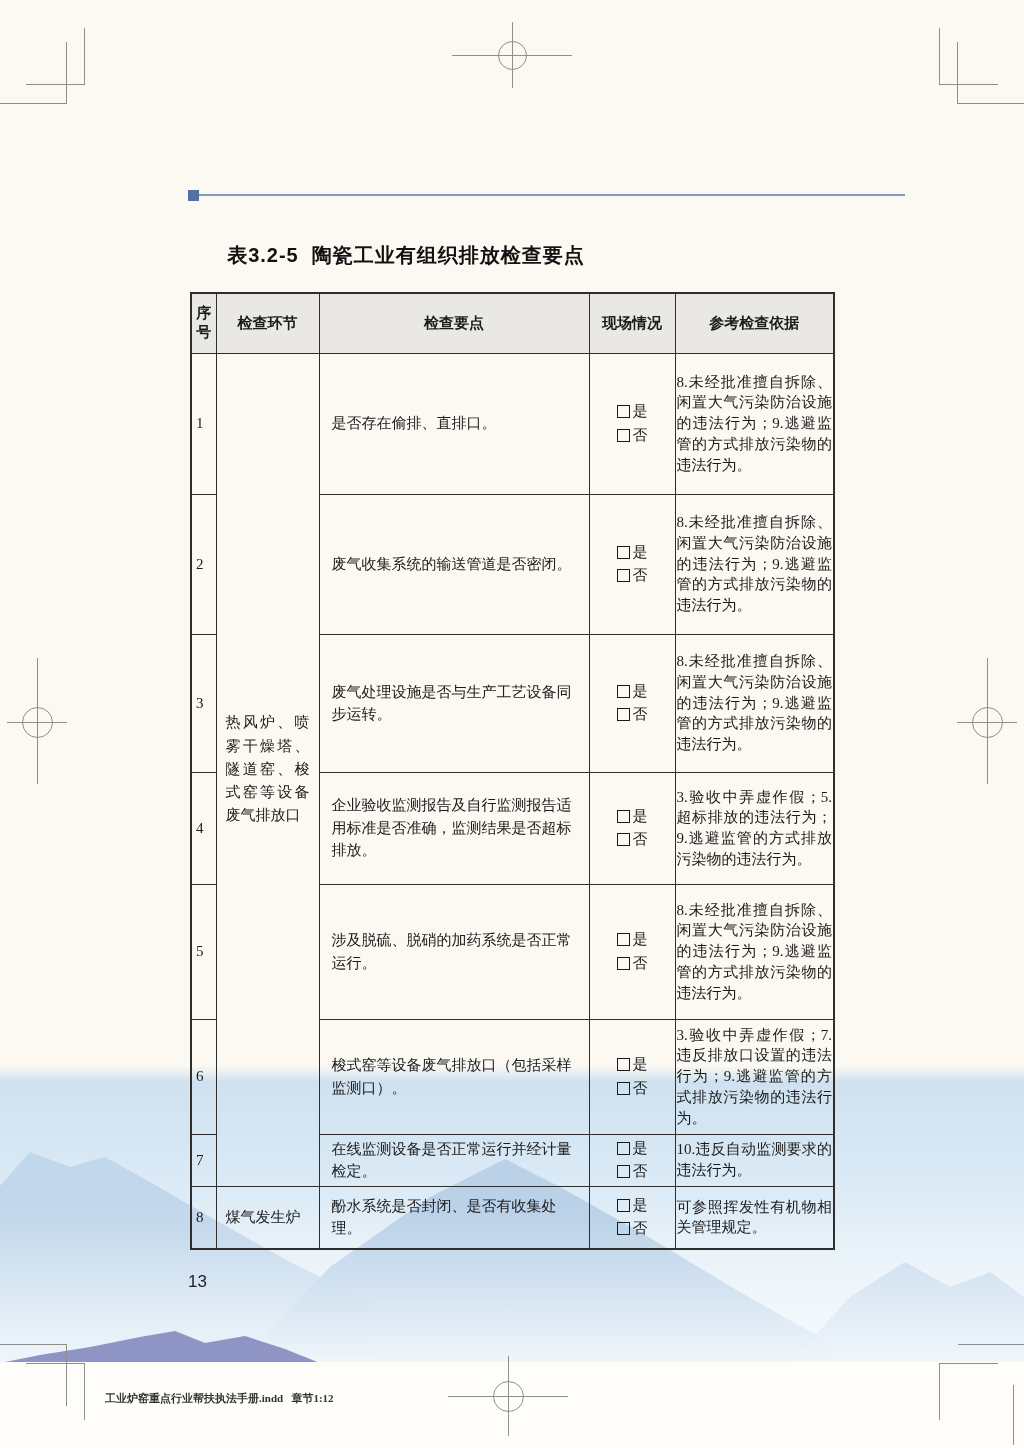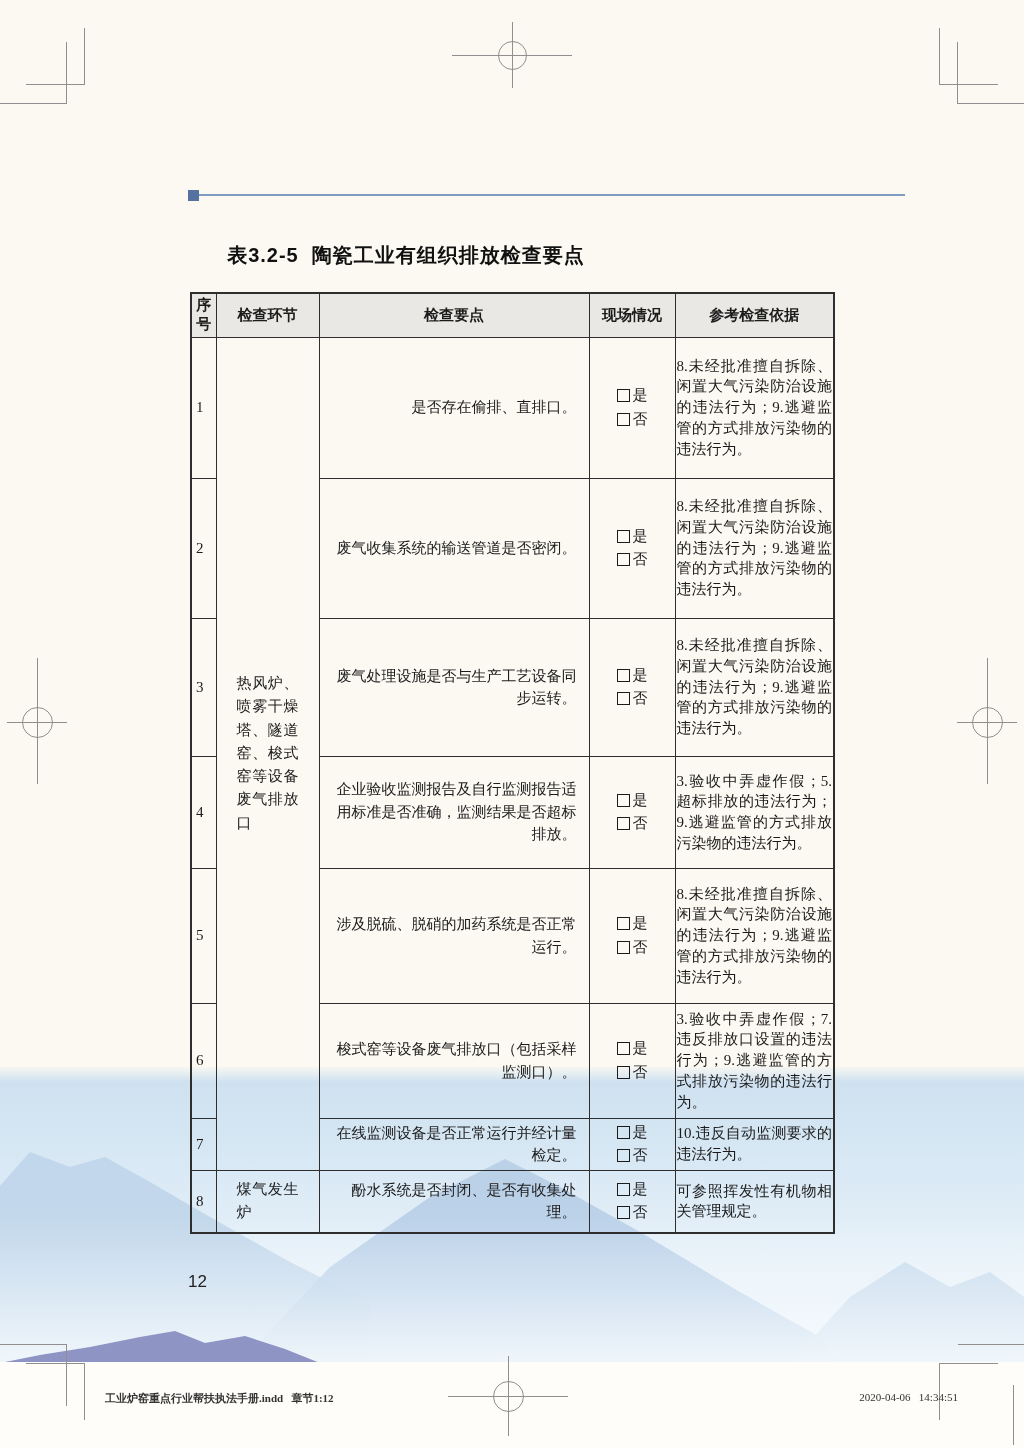--- a/index.html
+++ b/index.html
@@ -20,36 +20,36 @@
   
   .bg-img{position:absolute;left:0;top:1067px;width:1024px;height:296px;z-index:0;}
   
   table.insp{position:absolute;left:190px;top:292px;width:643px;border-collapse:collapse;
              table-layout:fixed;z-index:2;background:transparent;border:2px solid #2e2e2e;
              color:#1b1b1b;}
   table.insp th,table.insp td{border:1px solid #2e2e2e;vertical-align:middle;overflow:hidden;}
   table.insp thead th{background:#e9e8e4;font-family:"Liberation Sans",sans-serif;
                       font-weight:600;font-size:15px;text-align:center;padding:2px;}
   td.seq{font-size:15px;text-align:left;padding:0 4px;}
-  td.cat{font-size:15px;text-align:justify;text-justify:inter-character;padding:0 20px;line-height:1.55;}
-  td.point{font-size:15px;text-align:right;padding:0 12px;line-height:1.5;}
+  td.cat{font-size:15px;text-align:justify;text-justify:inter-character;padding:0 9px;line-height:1.55;}
+  td.point{font-size:15px;text-align:left;padding:0 12px;line-height:1.5;}
   td.site{text-align:center;padding:0 4px;}
   td.site .inner{display:inline-block;text-align:left;}
   .opt{display:flex;align-items:center;font-size:15px;line-height:1.55;}
   .cb{width:11px;height:11px;border:1.5px solid #1b1b1b;display:inline-block;margin-right:3px;flex:none;}
   td.basis{font-size:15px;text-align:justify;text-justify:inter-character;padding:3px 1px;line-height:1.38;}
   tbody tr:nth-child(1){height:141px;}
   tbody tr:nth-child(2){height:140px;}
   tbody tr:nth-child(3){height:138px;}
   tbody tr:nth-child(4){height:112px;}
   tbody tr:nth-child(5){height:135px;}
   tbody tr:nth-child(6){height:115px;}
   tbody tr:nth-child(7){height:52px;}
   tbody tr:nth-child(8){height:63px;}
-  thead tr{height:44px;margin-left:48px;}
+  thead tr{height:60px;margin-left:48px;}
   
   .pagenum{position:absolute;left:188px;top:1272px;font-family:"Liberation Sans",sans-serif;
            font-size:17px;color:#222;z-index:2;}
   .foot{position:absolute;top:1391px;font-size:11px;color:#333;white-space:pre;z-index:2;}
   .foot-left{left:105px;font-weight:bold;}
   .foot-right{left:0;width:958px;text-align:right;}
 </style>
 </head>
 <body>
 
@@ -239,17 +239,16 @@
                 <span>是</span>
               </div><div class="opt">
                 <span class="cb"></span>
                 <span>否</span>
               </div></div></td>
           <td class="basis">可参照挥发性有机物相关管理规定。</td>
         </tr>
       </tbody>
   </table>
 
-  <div class="pagenum">12</div>
+  <div class="pagenum">13</div>
   <div class="foot foot-left">工业炉窑重点行业帮扶执法手册.indd   章节1:12</div>
-  <div class="foot foot-right">2020-04-06   14:34:51</div>
 
 </div>
 
 </body></html>

